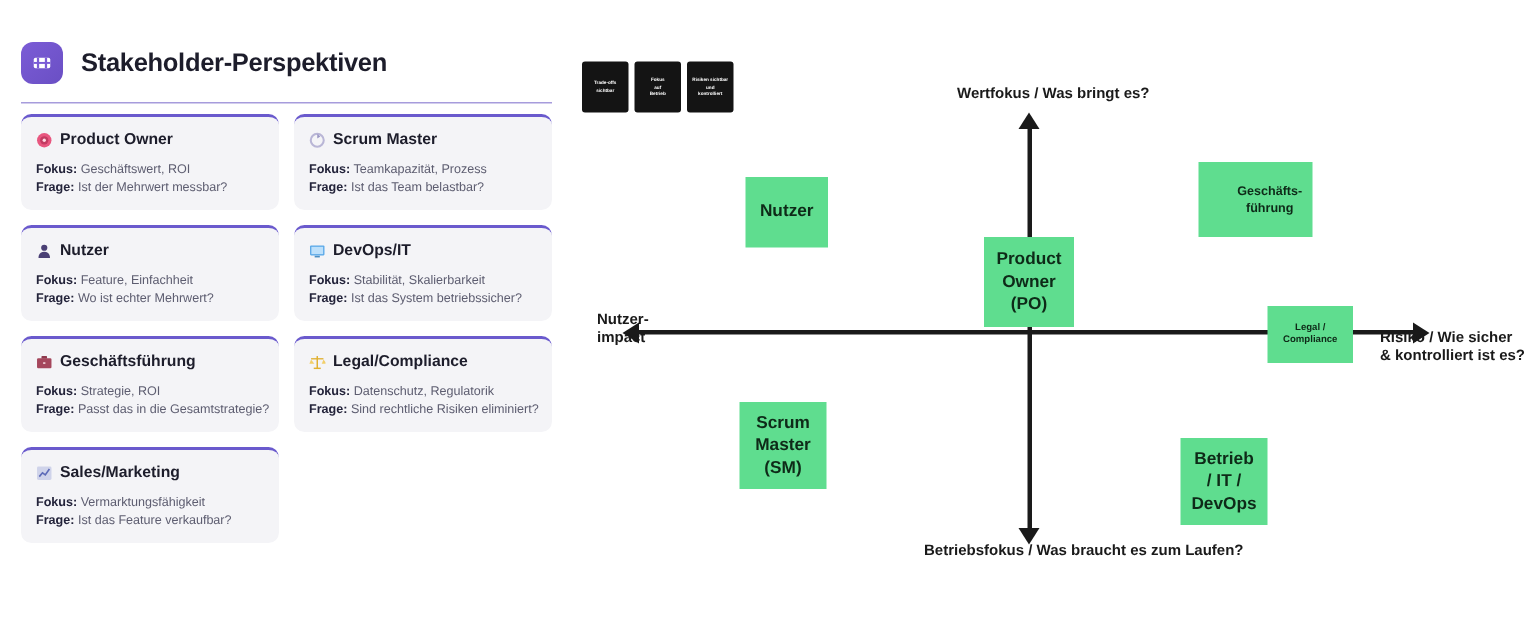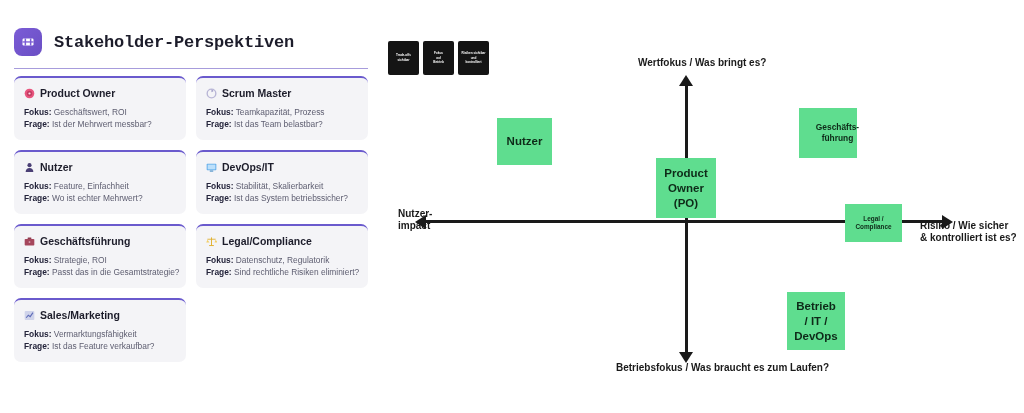--- a/index.html
+++ b/index.html
@@ -17,21 +17,20 @@
     position: absolute;
     left: 0; top: 0;
     width: 380px; height: 413px;
   }
   .panel-header {
     position: absolute;
     left: 14px; top: 28px;
     display: flex;
     align-items: center;
     gap: 12px;
-    font-family: Liberation Mono, monospace;
   }
   .header-icon {
     width: 28px; height: 28px;
     border-radius: 8px;
     background: linear-gradient(135deg, #7b5cd6 0%, #6a4fc4 100%);
     display: flex;
     align-items: center;
     justify-content: center;
     flex: none;
   }
@@ -188,21 +187,21 @@
     display: flex;
     align-items: center;
     justify-content: center;
     text-align: center;
     line-height: 15px;
     font-size: 11.5px;
     white-space: pre-line;
   }
   .node-nutzer   { left: 117px; top: 118px; width: 55px;  height: 47px; }
   .node-po       { left: 276px; top: 158px; width: 60px;  height: 60px; font-size: 11.5px; }
-  .node-gf       { left: 419px; top: 108px; width: 58px;  height: 50px; font-size: 8.4px; line-height: 11px; padding-left: 19px; }
+  .node-gf       { left: 419px; top: 108px; width: 76px;  height: 50px; font-size: 8.4px; line-height: 11px; padding-left: 19px; }
   .node-sm       { left: 113px; top: 268px; width: 58px;  height: 58px; }
   .node-betrieb  { left: 375px; top: 292px; width: 58px;  height: 58px; margin-left: 32px; }
   .node-legal    { left: 465px; top: 204px; width: 57px;  height: 38px; font-size: 6.4px; line-height: 8px; }
 </style>
 </head>
 <body>
 
 <div id="root">
 
   <div class="left-panel">
@@ -384,20 +383,23 @@
 impact</div>
     <div class="ax-label ax-right">Risiko / Wie sicher
 &amp; kontrolliert ist es?</div>
 
     <div class="node node-nutzer">Nutzer</div>
     <div class="node node-po">Product
 Owner
 (PO)</div>
     <div class="node node-gf">Geschäfts-
 führung</div>
+    <div class="node node-sm">Scrum
+Master
+(SM)</div>
     <div class="node node-betrieb">Betrieb
 / IT /
 DevOps</div>
     <div class="node node-legal">Legal /
 Compliance</div>
 
   </div>
 </div>
 
 </body></html>

